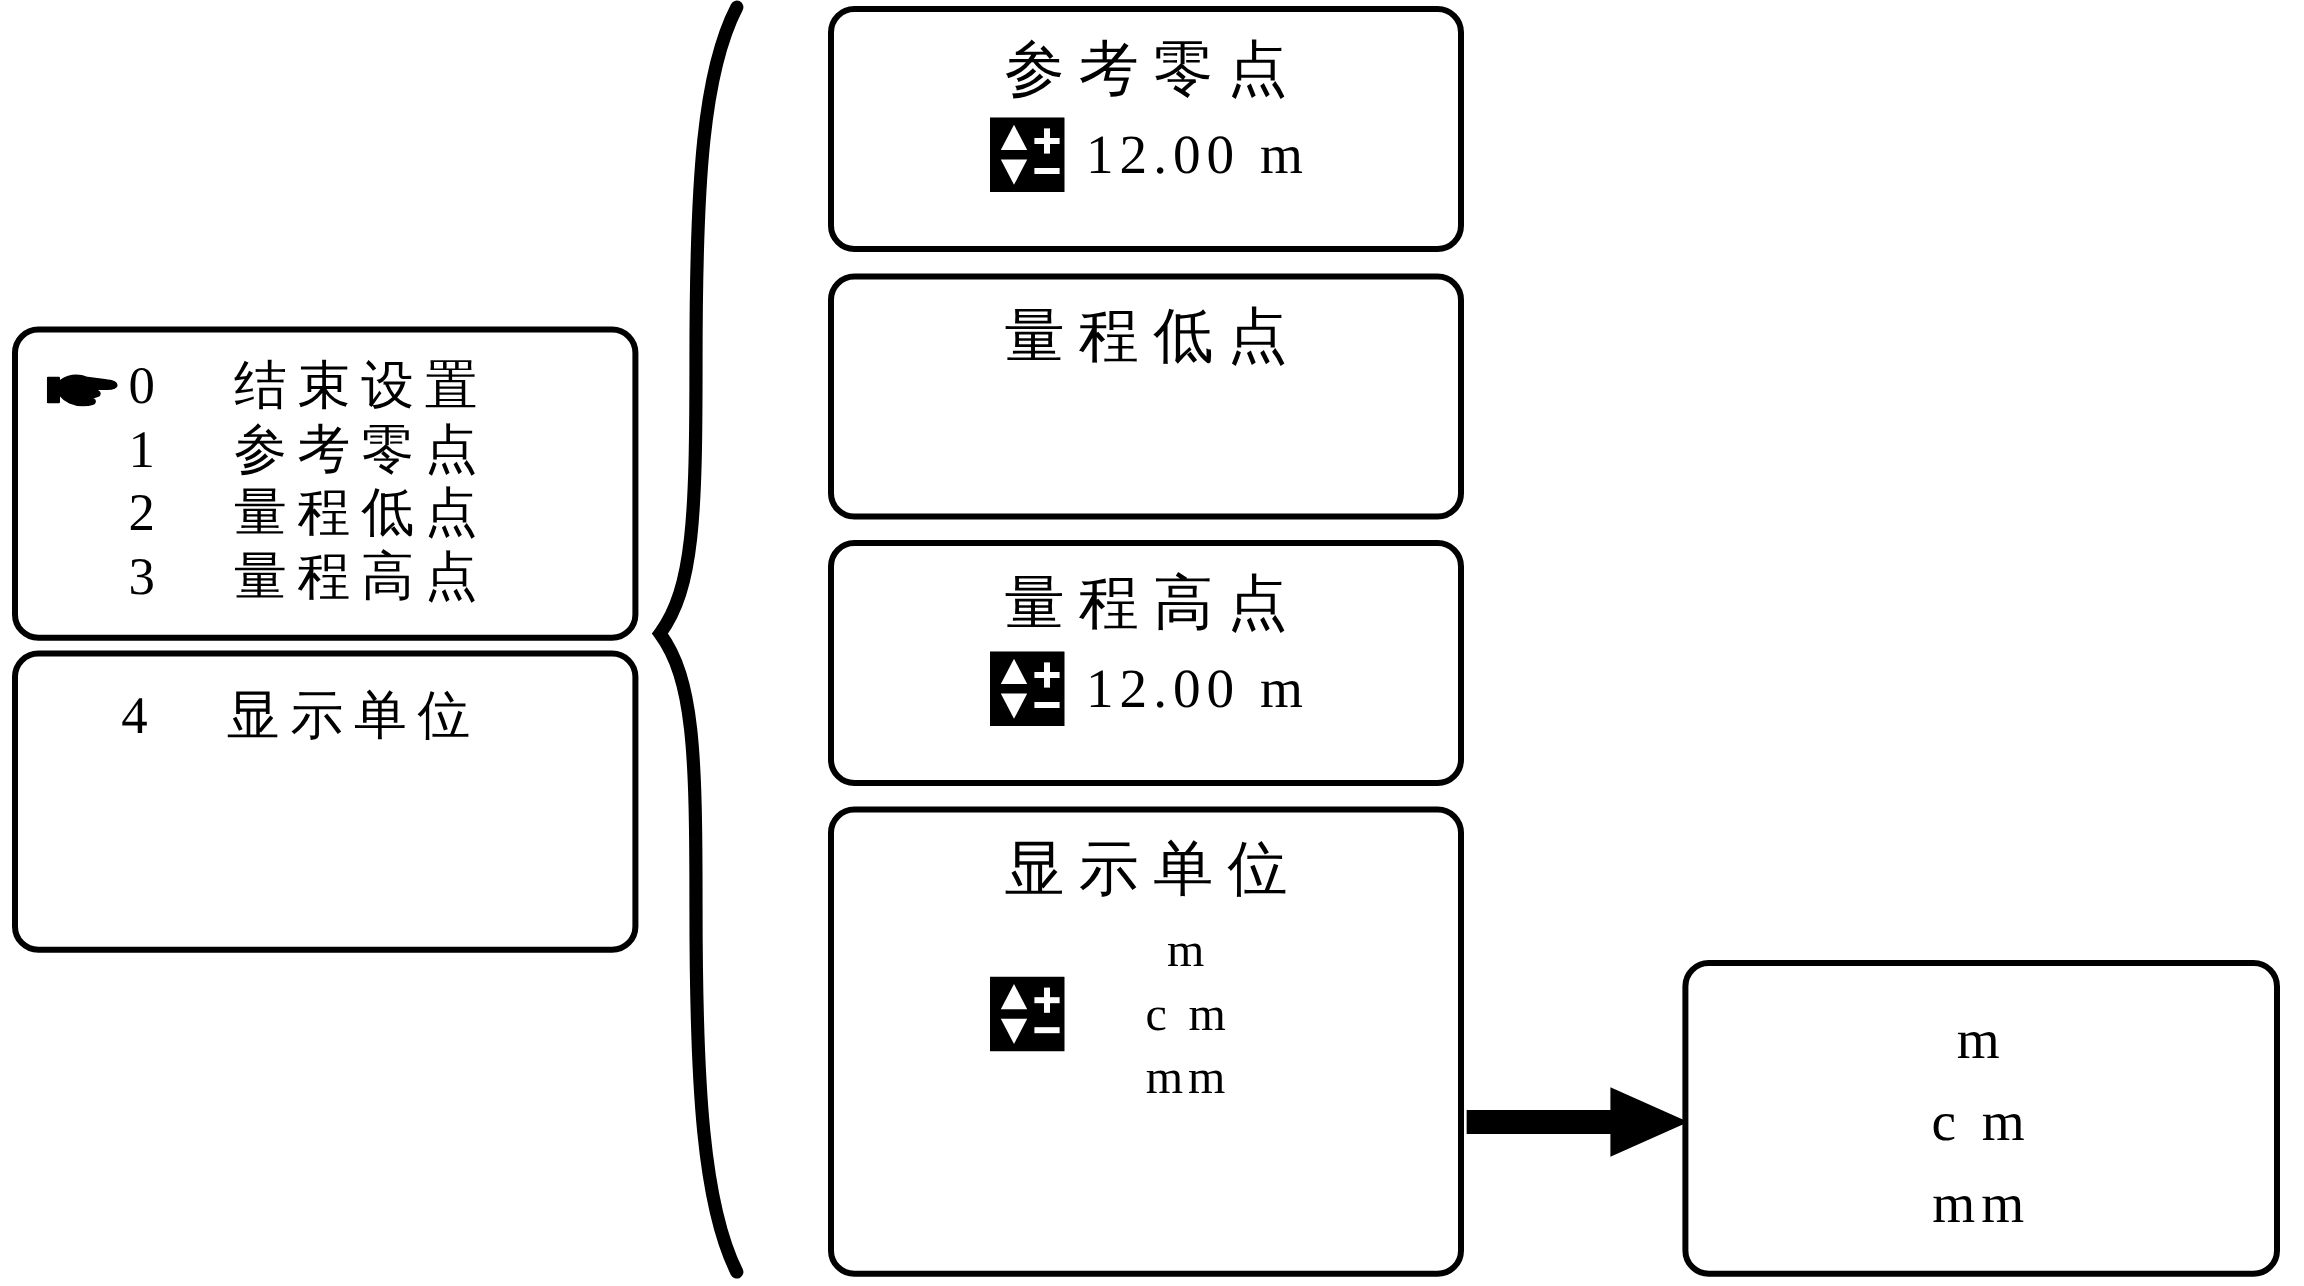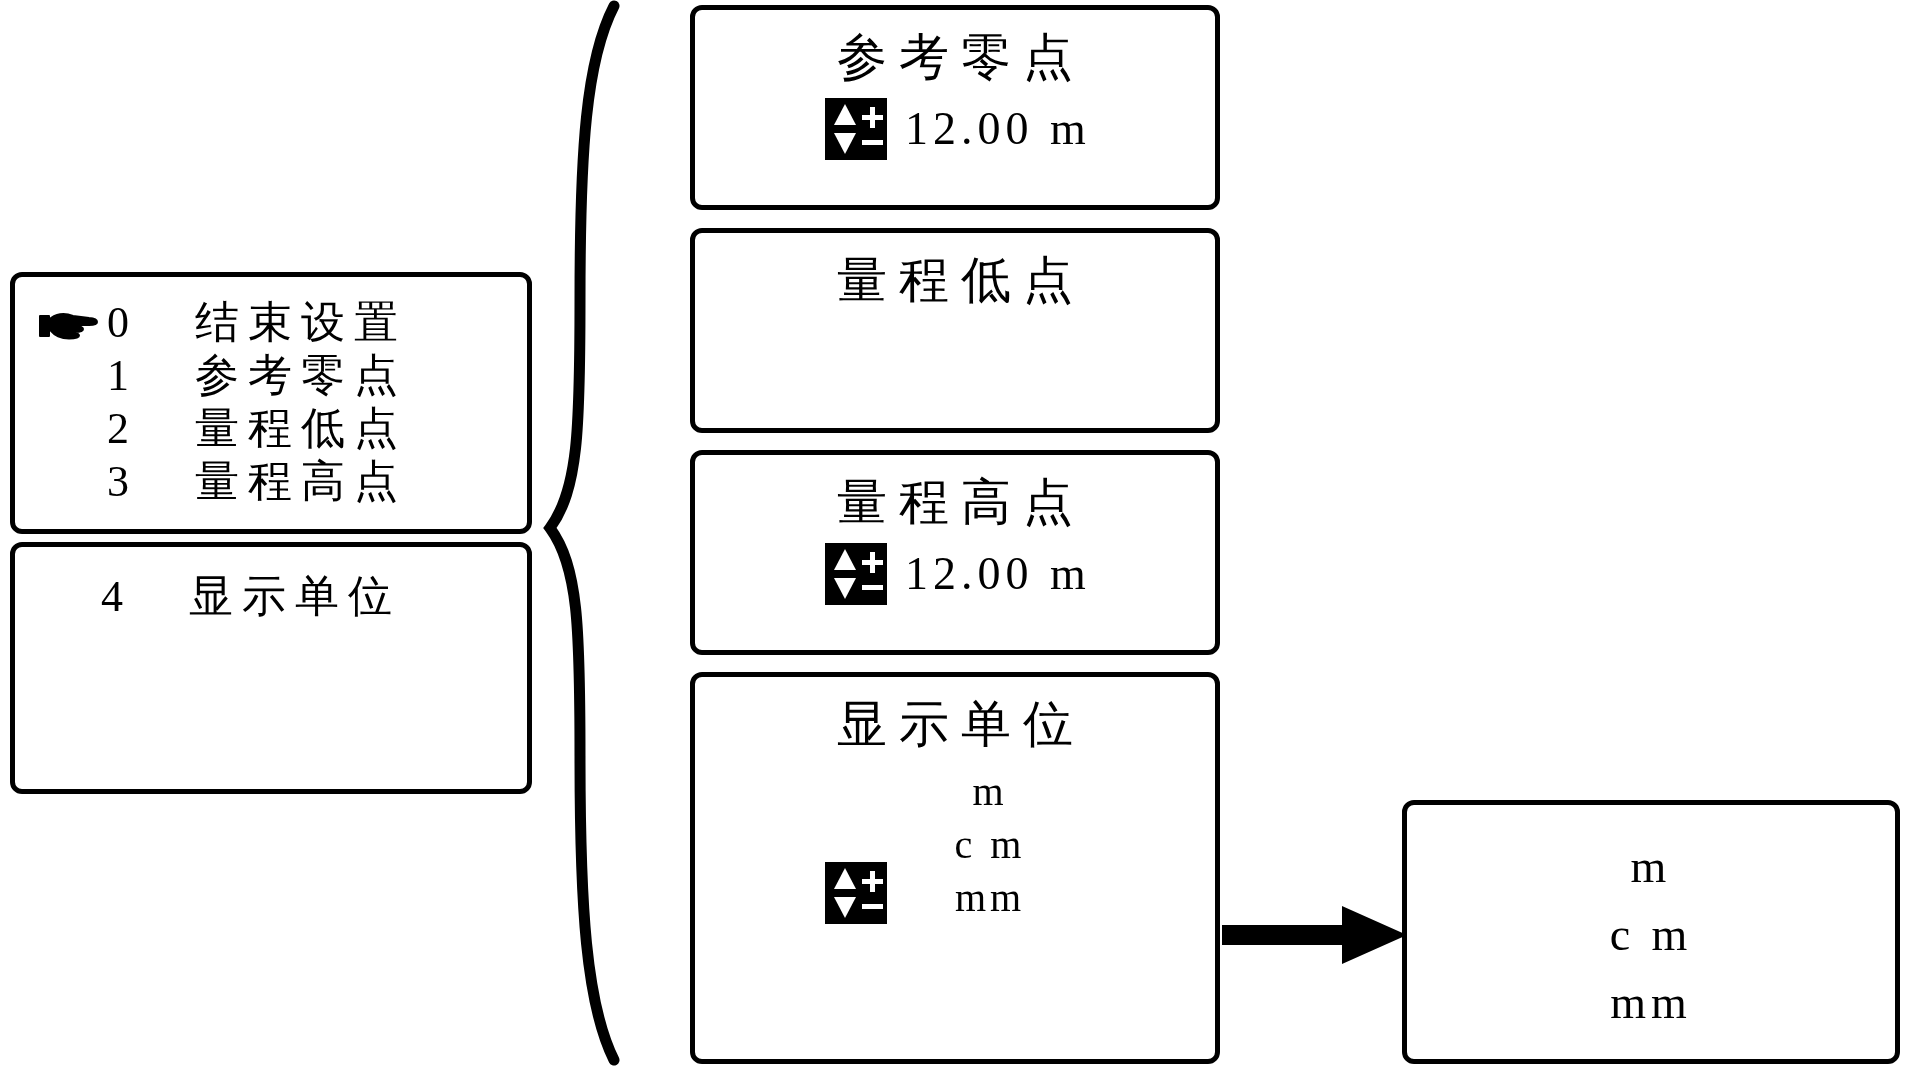--- a/index.html
+++ b/index.html
@@ -18,21 +18,21 @@
     height: 1072px;
     overflow: hidden;
     background: #ffffff;
   }
 
   
   .screen {
     position: absolute;
     box-sizing: border-box;
     border: 5px solid #000000;
-    border-radius: 12px;
+    border-radius: 22px;
     background: #ffffff;
   }
 
   
   #left-menu-box {
     left: 10px;
     top: 272px;
     width: 522px;
     height: 262px;
   }
@@ -119,21 +119,21 @@
     font-family: "DejaVu Serif", "Liberation Serif", serif;
     white-space: nowrap;
   }
 
   .mid-row {
     position: absolute;
     top: 88px;
     left: 0;
     width: 100%;
     display: flex;
-    align-items: flex-end;
+    align-items: center;
   }
   .mid-row .keypad-holder {
     width: 210px;
     display: flex;
     justify-content: flex-end;
     padding-right: 18px;
     box-sizing: border-box;
   }
   .mid-value {
     font-size: 46px;

